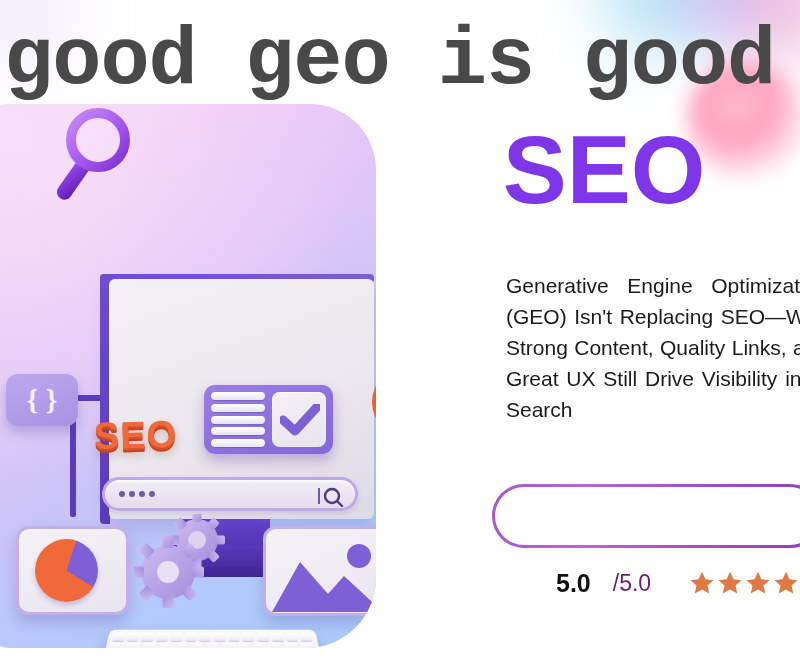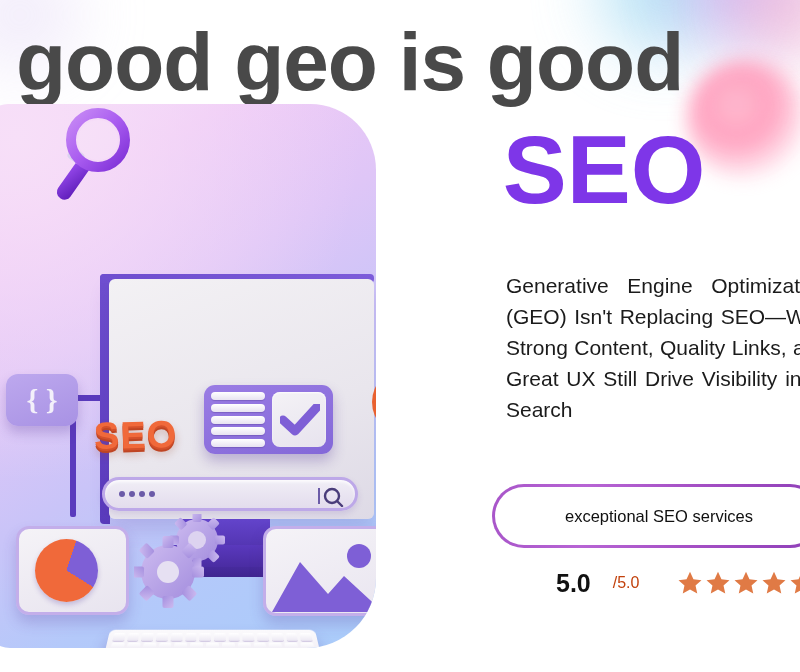--- a/index.html
+++ b/index.html
@@ -13,23 +13,23 @@
   
   .blob{position:absolute;border-radius:50%;filter:blur(34px);opacity:.85;pointer-events:none;}
   .blob-cyan{left:600px;top:-70px;width:130px;height:120px;background:#9fd9f2;opacity:.75;}
   .blob-violet{left:686px;top:-78px;width:120px;height:120px;background:#c9a8f0;opacity:.8;}
   .blob-pink-top{left:742px;top:-40px;width:90px;height:95px;background:#f4b6d2;opacity:.8;}
   .blob-pinkball{left:686px;top:60px;width:120px;height:120px;background:radial-gradient(circle at 42% 38%, #ffb9cf 0%, #ff9dbc 35%, rgba(255,190,214,.25) 72%, rgba(255,255,255,0) 78%);filter:blur(9px);opacity:.95;}
   .blob-lav-left{left:-40px;top:-40px;width:120px;height:110px;background:#d9c9f2;opacity:.35;}
 
   
   .headline{
-    position:absolute;left:16px;top:14px;width:780px;height:96px;
+    position:absolute;left:4px;top:14px;width:780px;height:96px;
     font-size:82px;line-height:96px;font-weight:bold;color:#494949;
-    letter-spacing:-1px;white-space:nowrap;
+    letter-spacing:-1px;white-space:nowrap;font-family:Liberation Mono, monospace;
   }
 
   
   .seo-word{
     position:absolute;left:418px;top:122px;width:372px;height:96px;
     font-size:96px;line-height:96px;font-weight:bold;color:#7e36e8;
     letter-spacing:0px;text-align:center;
   }
 
   
@@ -56,21 +56,21 @@
     padding:0 22px 0 26px;width:100%;box-sizing:border-box;
   }
   .cta-text span{display:block;}
 
   
   .rating{
     position:absolute;left:556px;top:566px;height:34px;
     display:flex;align-items:center;gap:16px;
   }
   .rate-num{font-size:25px;font-weight:bold;color:#111;letter-spacing:0px;}
-  .rate-den{font-size:16px;color:#c2410c;font-weight:normal;margin-left:6px;}
+  .rate-den{font-size:23px;color:#701a75;font-weight:normal;margin-left:6px;}
   .stars{margin-left:22px;display:flex;gap:2px;color:#e0norm;}
   .star{width:26px;height:26px;display:block;}
 
   
   .illus-card{
     position:absolute;left:-14px;top:104px;width:390px;height:544px;
     border-radius:22px 66px 70px 24px;
     background:
       radial-gradient(circle at 8% 6%, #f7dff8 0%, rgba(247,223,248,0) 55%),
       linear-gradient(150deg,#f2d7f8 0%, #eec9f6 18%, #dfc6f7 38%, #c9c4f8 58%, #b4c9fa 76%, #a9ccfa 100%);
@@ -382,21 +382,20 @@
 
     </div>
   </div>
 
   <div class="seo-word">SEO</div>
 
   <div class="lede">Generative Engine Optimization (GEO) Isn't Replacing SEO—Why Strong Content, Quality Links, and Great UX Still Drive Visibility in AI Search</div>
 
   <div class="cta-pill">
     <div class="cta-text">
-      <span>exceptional SEO services</span>
     </div>
   </div>
 
   <div class="rating">
     <span class="rate-num">5.0</span>
     <span class="rate-den">/5.0</span>
     <span class="stars">
         <svg class="star" viewBox="0 0 24 24">
           <path d="M12 1.6 L15.2 8.6 L22.6 9.4 L17.1 14.4 L18.7 21.8 L12 18 L5.3 21.8 L6.9 14.4 L1.4 9.4 L8.8 8.6 Z" fill="#e07a45"></path>
         </svg>

